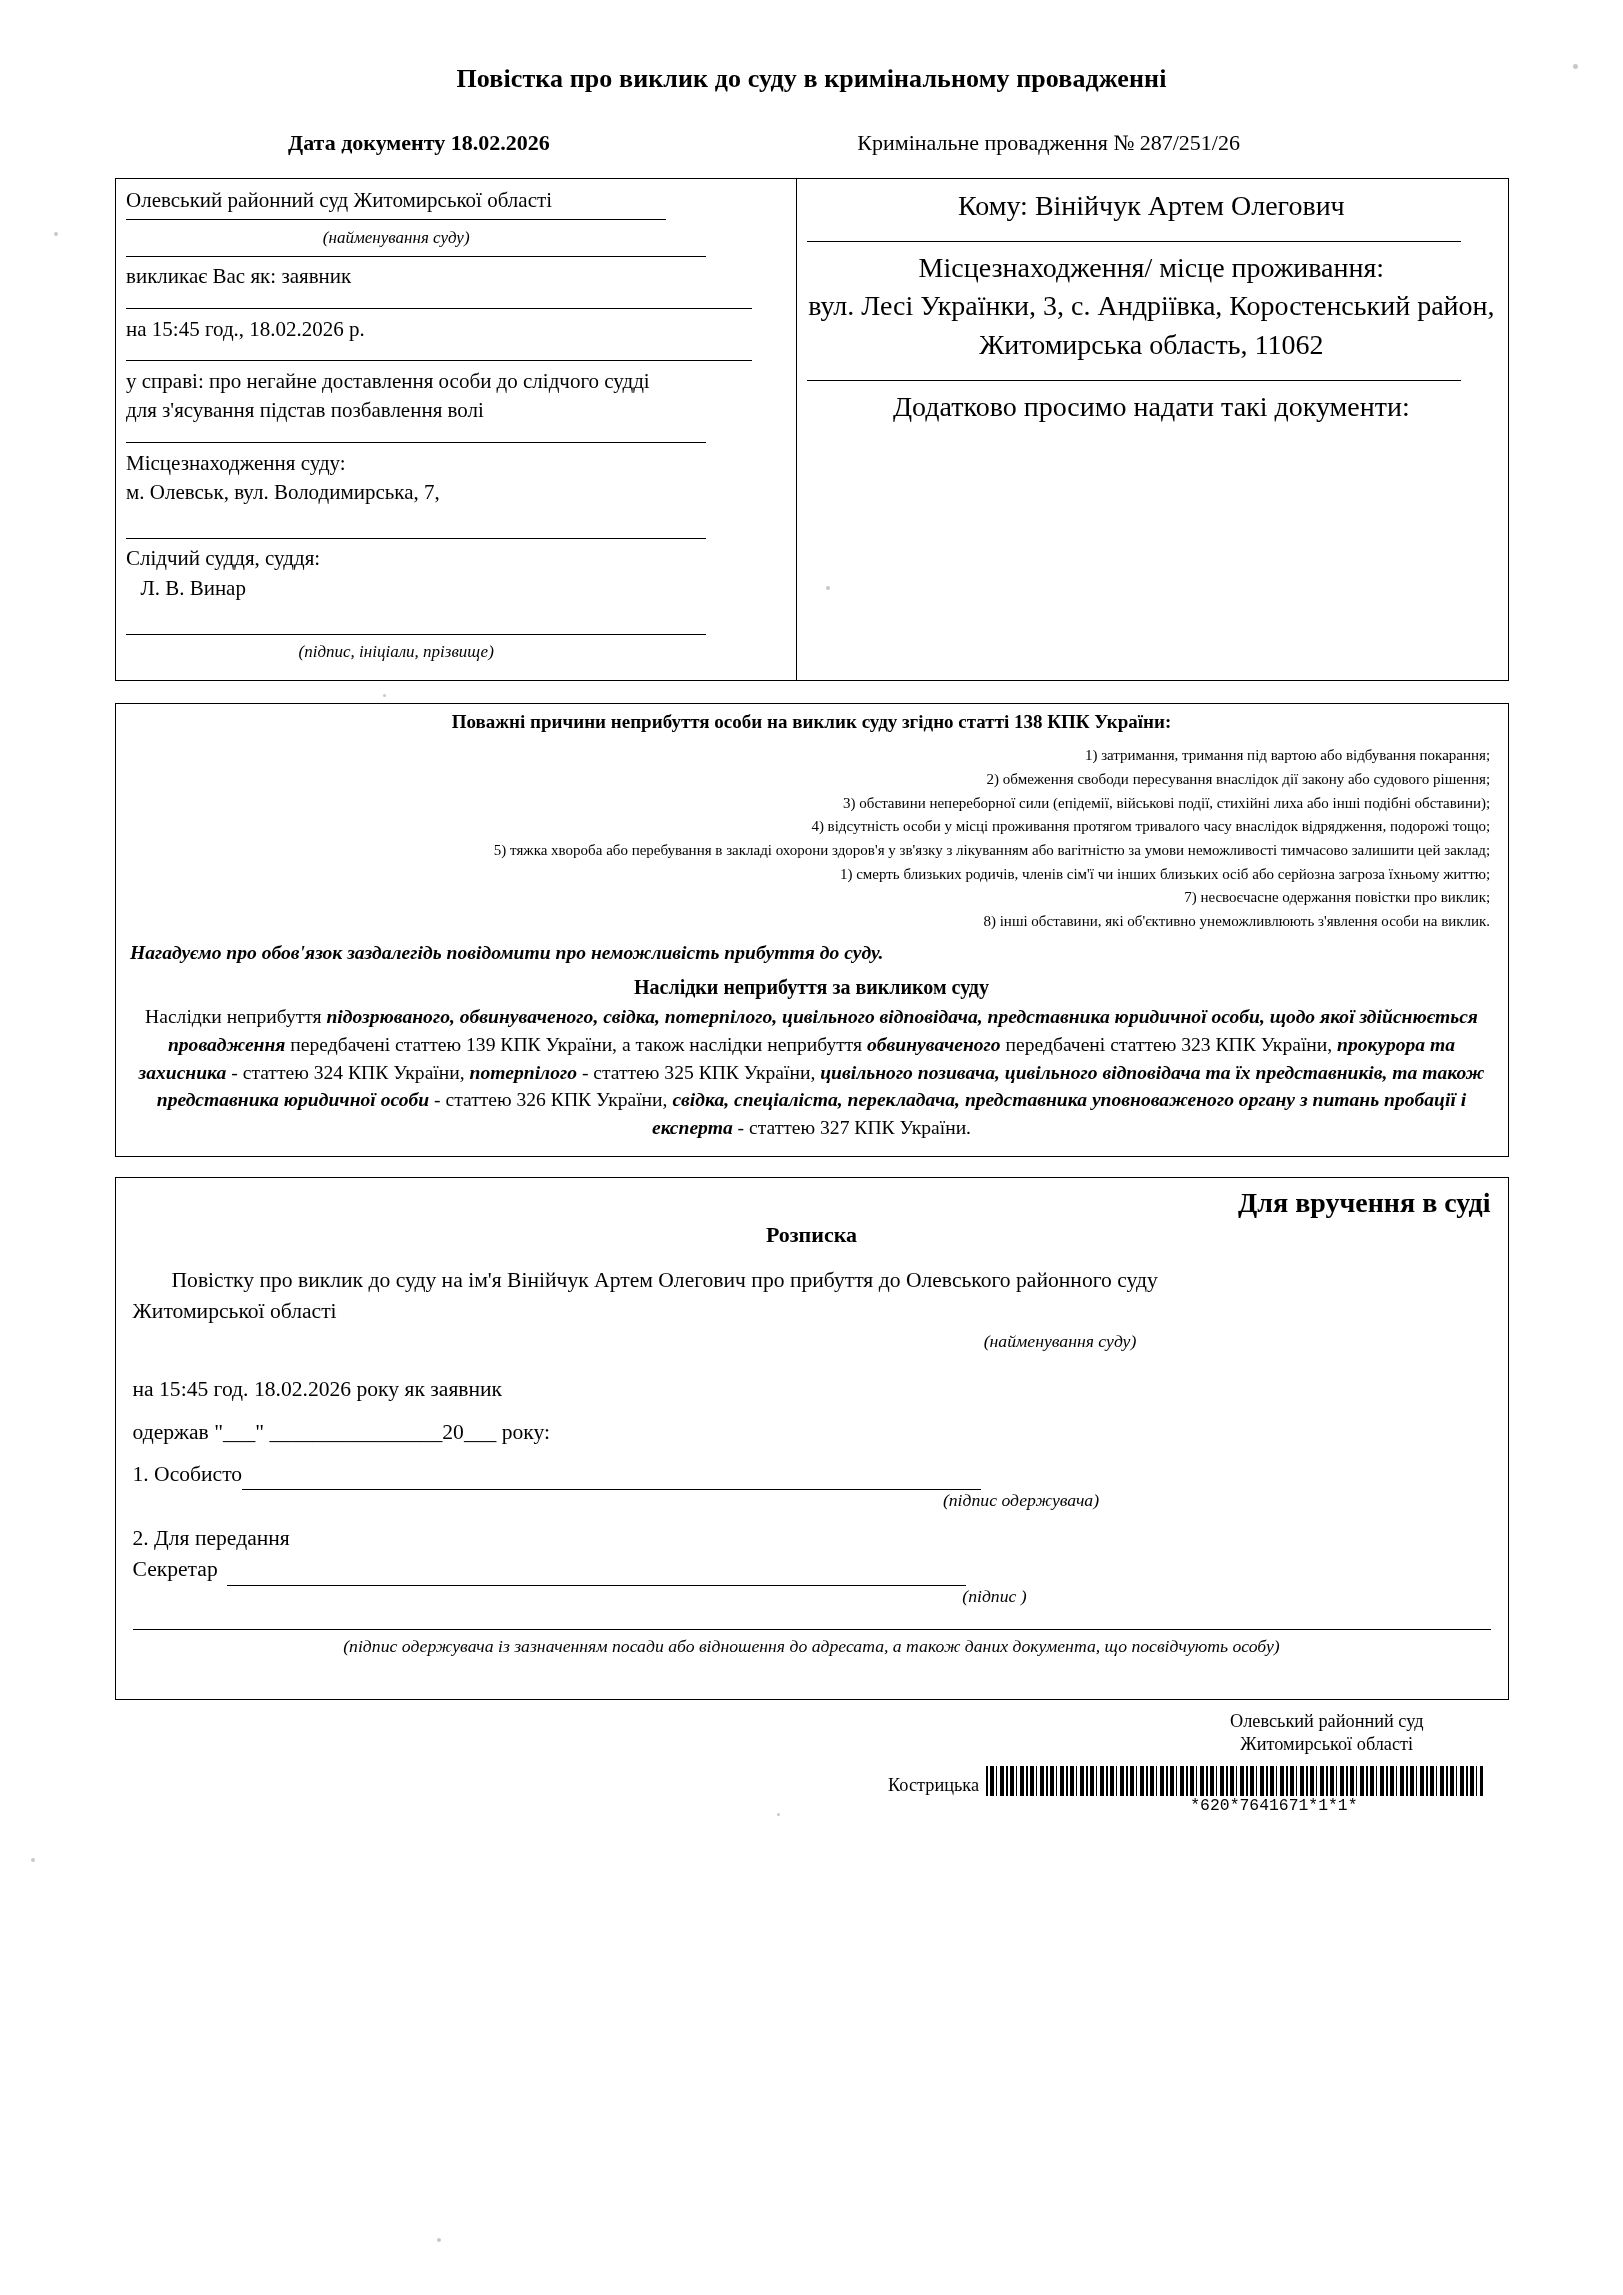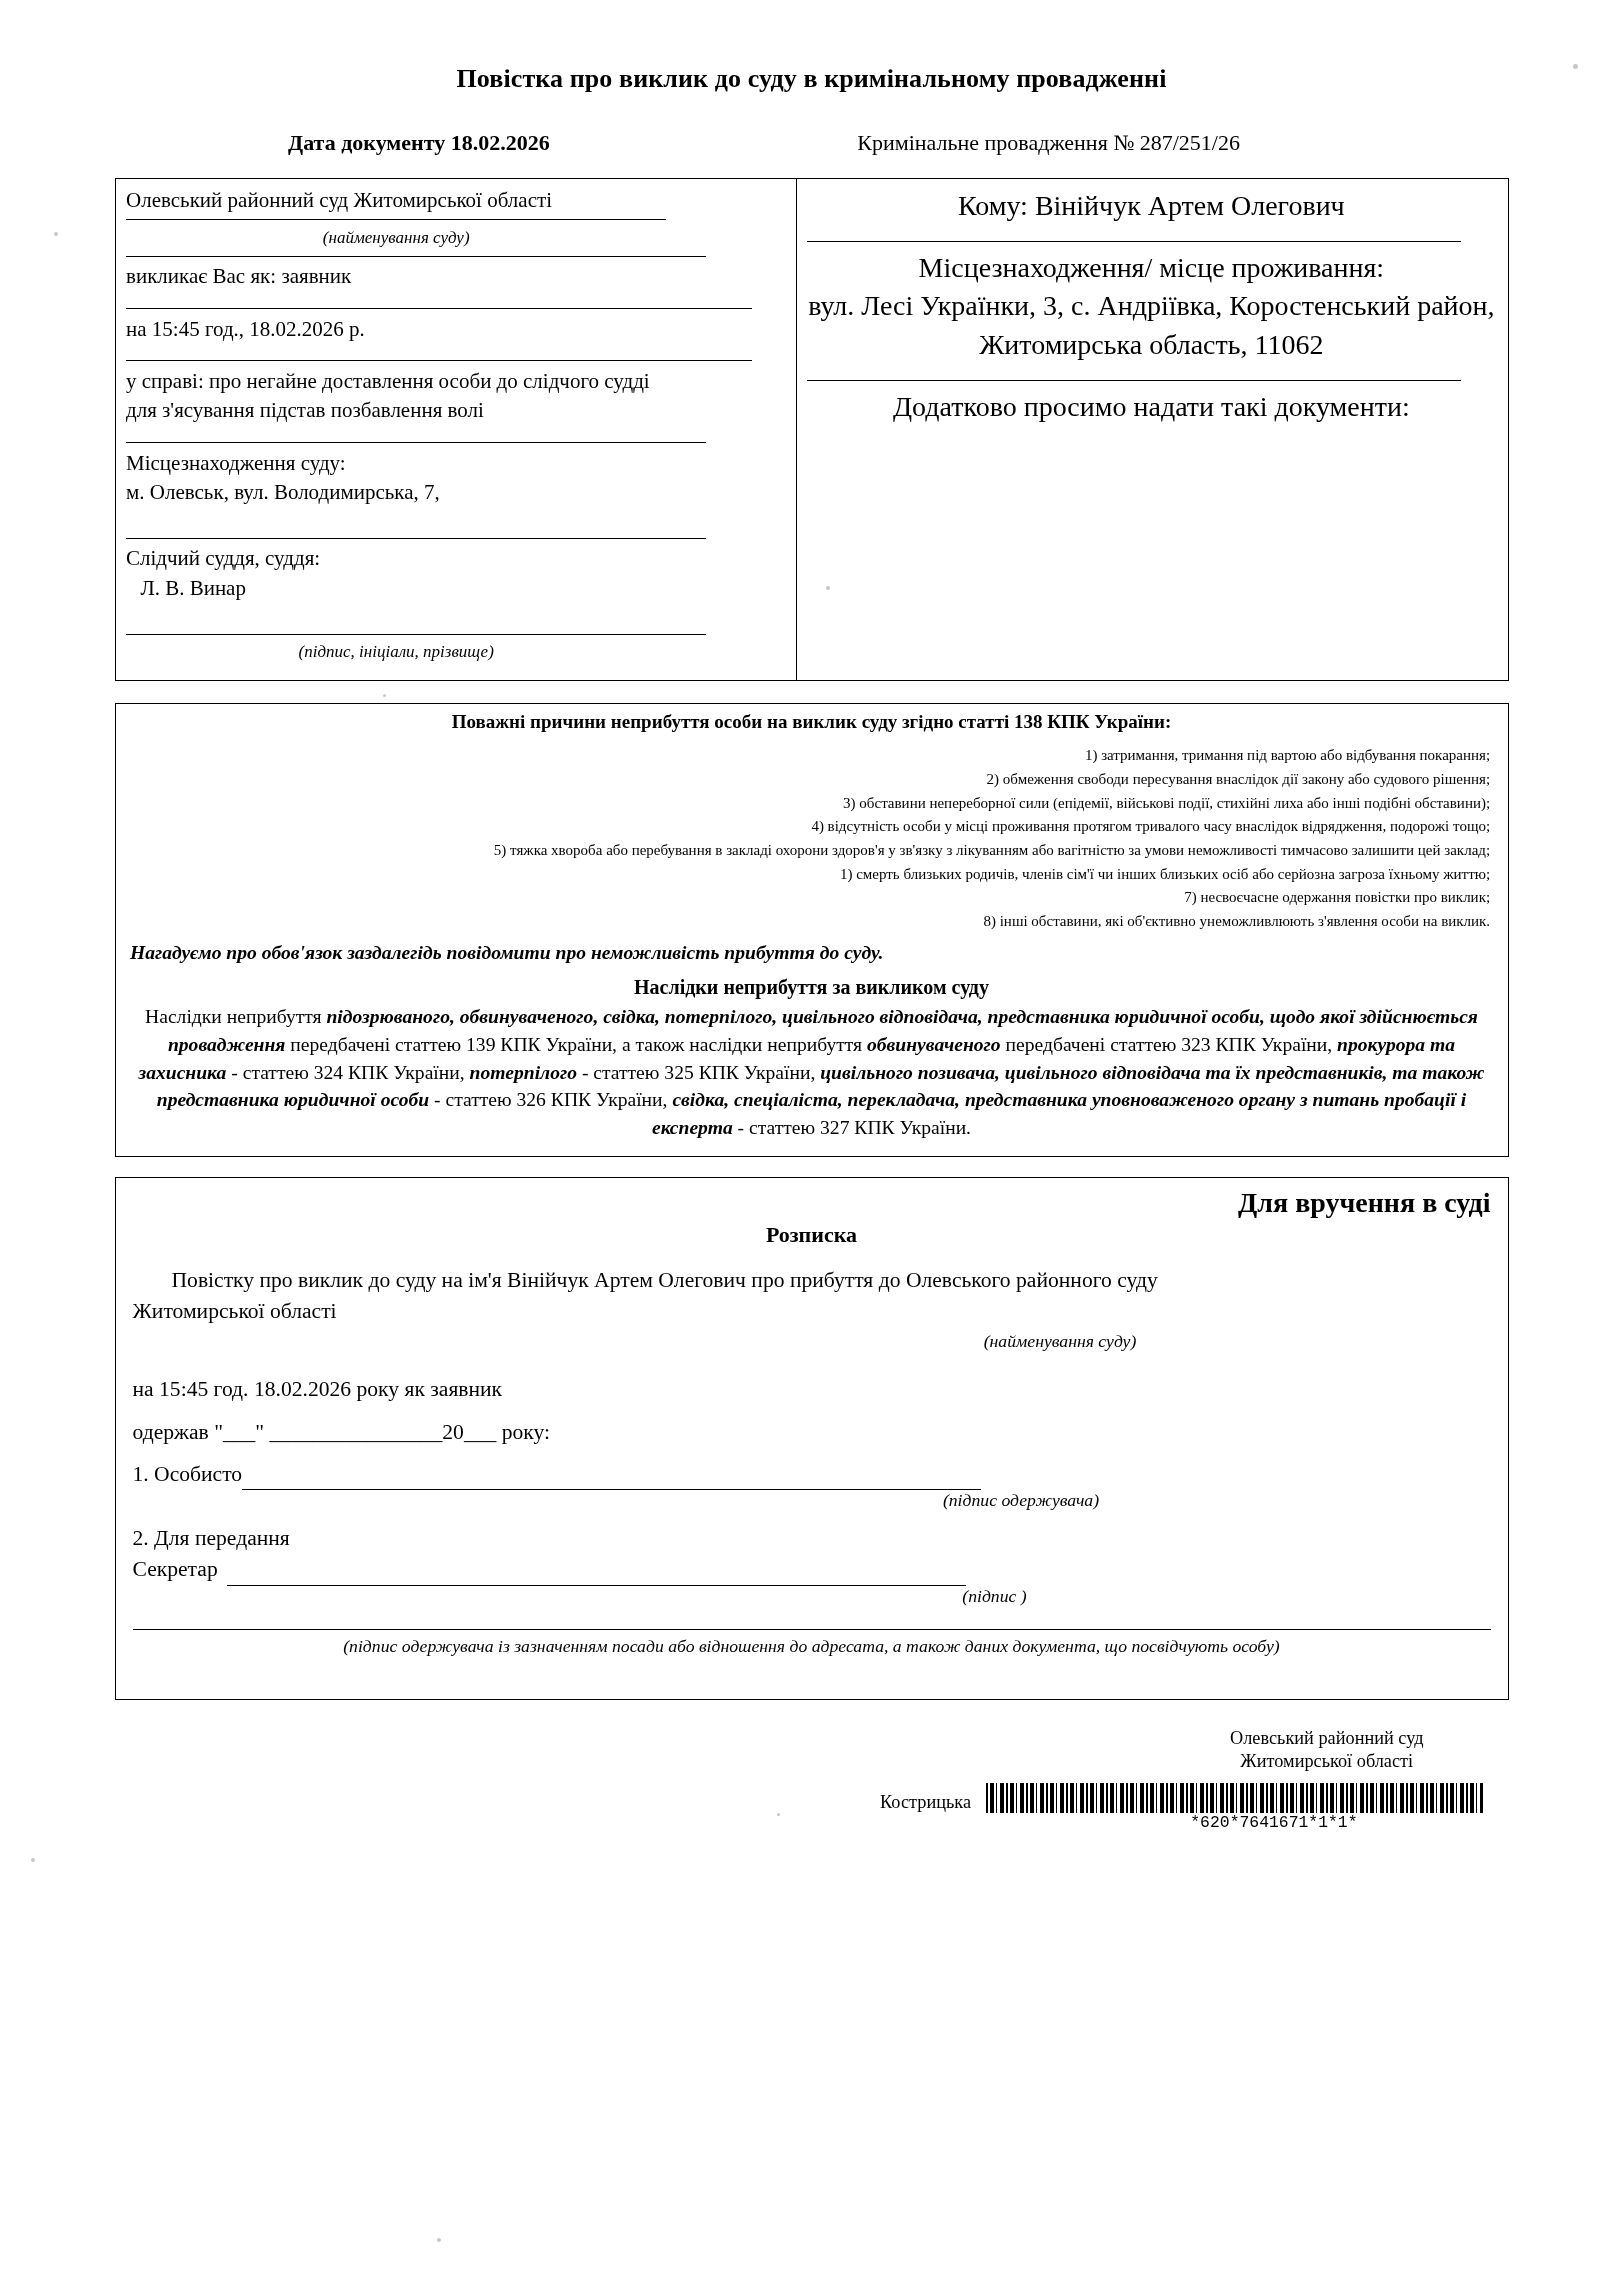--- a/index.html
+++ b/index.html
@@ -173,39 +173,38 @@
   .bottom-note {
     border-top: 1px solid #000;
     margin-top: 22px;
     padding-top: 6.5px;
     text-align: center;
     font-style: italic;
     font-size: 17.7px;
   }
   .footer {
     width: 1394px;
-    margin: 27px auto 0 auto;
+    margin: 10px auto 0 auto;
     position: relative;
     height: 98px;
   }
   .court-stamp {
     position: absolute;
     right: 85px;
     top: 0;
     text-align: center;
     font-size: 18.3px;
     line-height: 1.25;
   }
   .barcode-row {
     position: absolute;
     right: 26px;
     top: 56px;
     display: flex;
     align-items: flex-end;
-    gap: 8px;
   }
   .barcode-label {
     font-size: 18.3px;
     margin-right: 6.5px;
   }
   .barcode {
     width: 497px;
     height: 30px;
     background: repeating-linear-gradient(
       to right,

